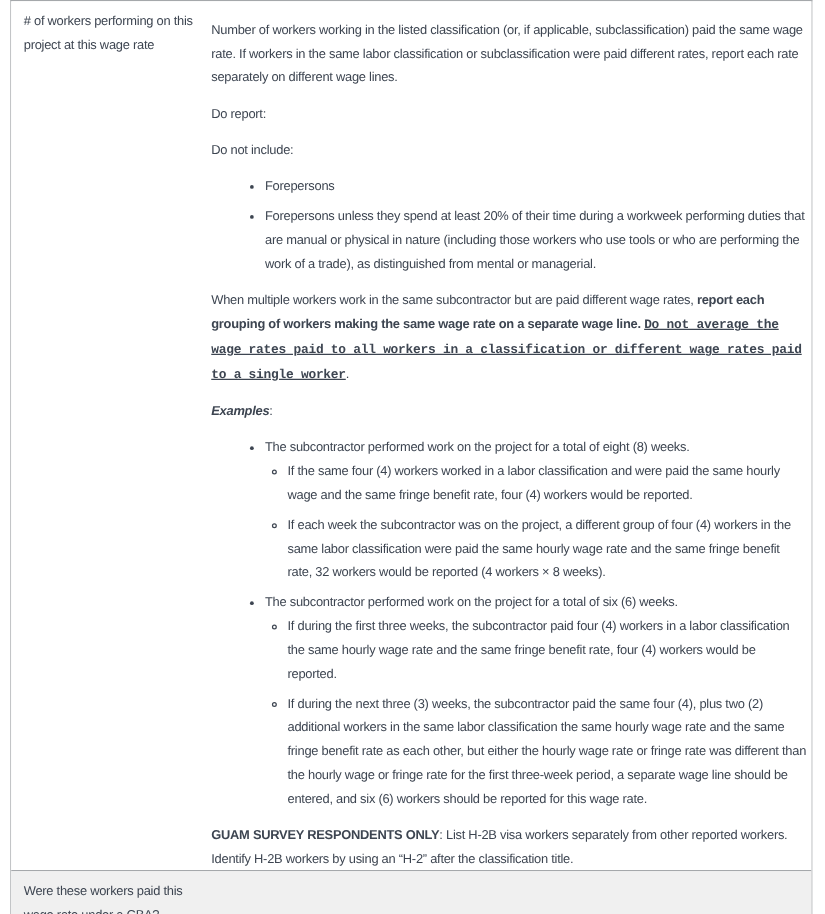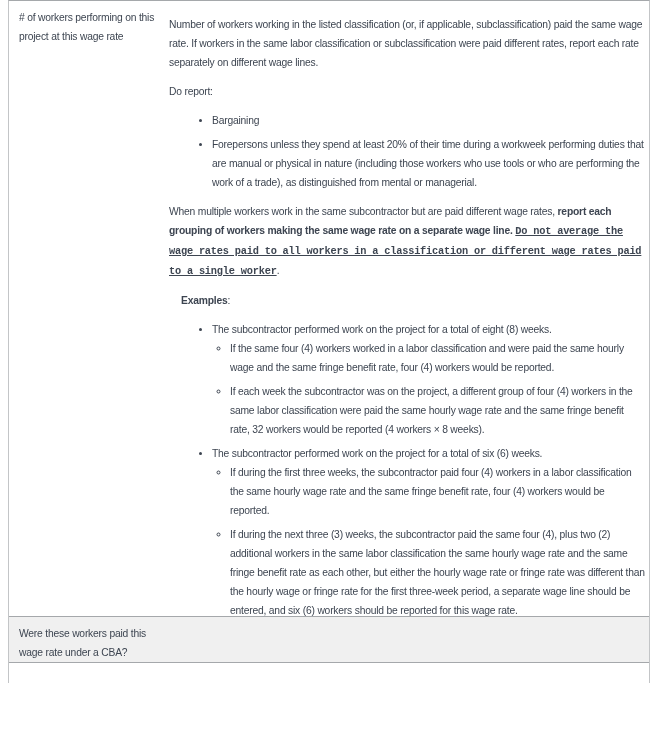--- a/index.html
+++ b/index.html
@@ -21,53 +21,54 @@
     border-left:1px solid var(--vborder);
     border-right:1px solid var(--vborder);
     border-top:1px solid var(--hborder);
   }
   .row{
     display:flex;align-items:stretch;background:#ffffff;
     border-bottom:1px solid var(--hborder);
     overflow:hidden;
   }
   .row.shaded{background:var(--shaded);}
-  .row.row-0{height:616px;}
+  .row.row-0{height:696px;}
   .row.row-1{height:46px;}
   .row.row-2{height:20px;border-bottom:none;}
   .cell-label{
     flex:0 0 160px;padding:7px 10px 7px 10px;
   }
   .cell-content{
     flex:1;padding:14px 4px 7px 0;
   }
   .cell-content p{margin:0 0 10px 0;}
   .cell-content ul{
     margin:0 0 10px 0;padding:0 0 0 43px;list-style-type:disc;
   }
   .cell-content ul ul{
     margin:0 0 0 0;padding-left:18px;list-style-type:circle;
   }
   .cell-content li{margin:0 0 5px 0;}
   .cell-content li:last-child{margin-bottom:0;}
   .b{font-weight:bold;}
   .u{text-decoration:underline;font-family:Liberation Mono, monospace;}
-  .i{margin-left:12px;}
+  .i{font-style:italic;}
 </style>
 </head>
 <body>
 
 <div class="doc-table">
     <div class="row row-0">
       <div class="cell-label"><span># of workers performing on this project at this wage rate</span></div>
       <div class="cell-content">
         <p><span class="">Number of workers working in the listed classification (or, if applicable, subclassification) paid the same wage rate. If workers in the same labor classification or subclassification were paid different rates, report each rate separately on different wage lines.</span></p>
         <p><span class="">Do report:</span></p>
+        <p><span class="">Do not include:</span></p>
         <ul>
-          <li><span class="">Bargaining</span></li>
+          <li><span class="">Forepersons</span></li>
           <li><span class="">Forepersons unless they spend at least 20% of their time during a workweek performing duties that are manual or physical in nature (including those workers who use tools or who are performing the work of a trade), as distinguished from mental or managerial.</span></li>
         </ul>
         <p><span class="">When multiple workers work in the same subcontractor but are paid different wage rates, </span><span class="b">report each grouping of workers making the same wage rate on a separate wage line. </span><span class="b u">Do not average the wage rates paid to all workers in a classification or different wage rates paid to a single worker</span><span class="">.</span></p>
         <p><span class="b i">Examples</span><span class="">:</span></p>
         <ul>
           <li><span class="">The subcontractor performed work on the project for a total of eight (8) weeks.</span><ul>
               <li><span class="">If the same four (4) workers worked in a labor classification and were paid the same hourly wage and the same fringe benefit rate, four (4) workers would be reported.</span></li>
               <li><span class="">If each week the subcontractor was on the project, a different group of four (4) workers in the same labor classification were paid the same hourly wage rate and the same fringe benefit rate, 32 workers would be reported (4 workers × 8 weeks).</span></li>
             </ul></li>
           <li><span class="">The subcontractor performed work on the project for a total of six (6) weeks.</span><ul>

